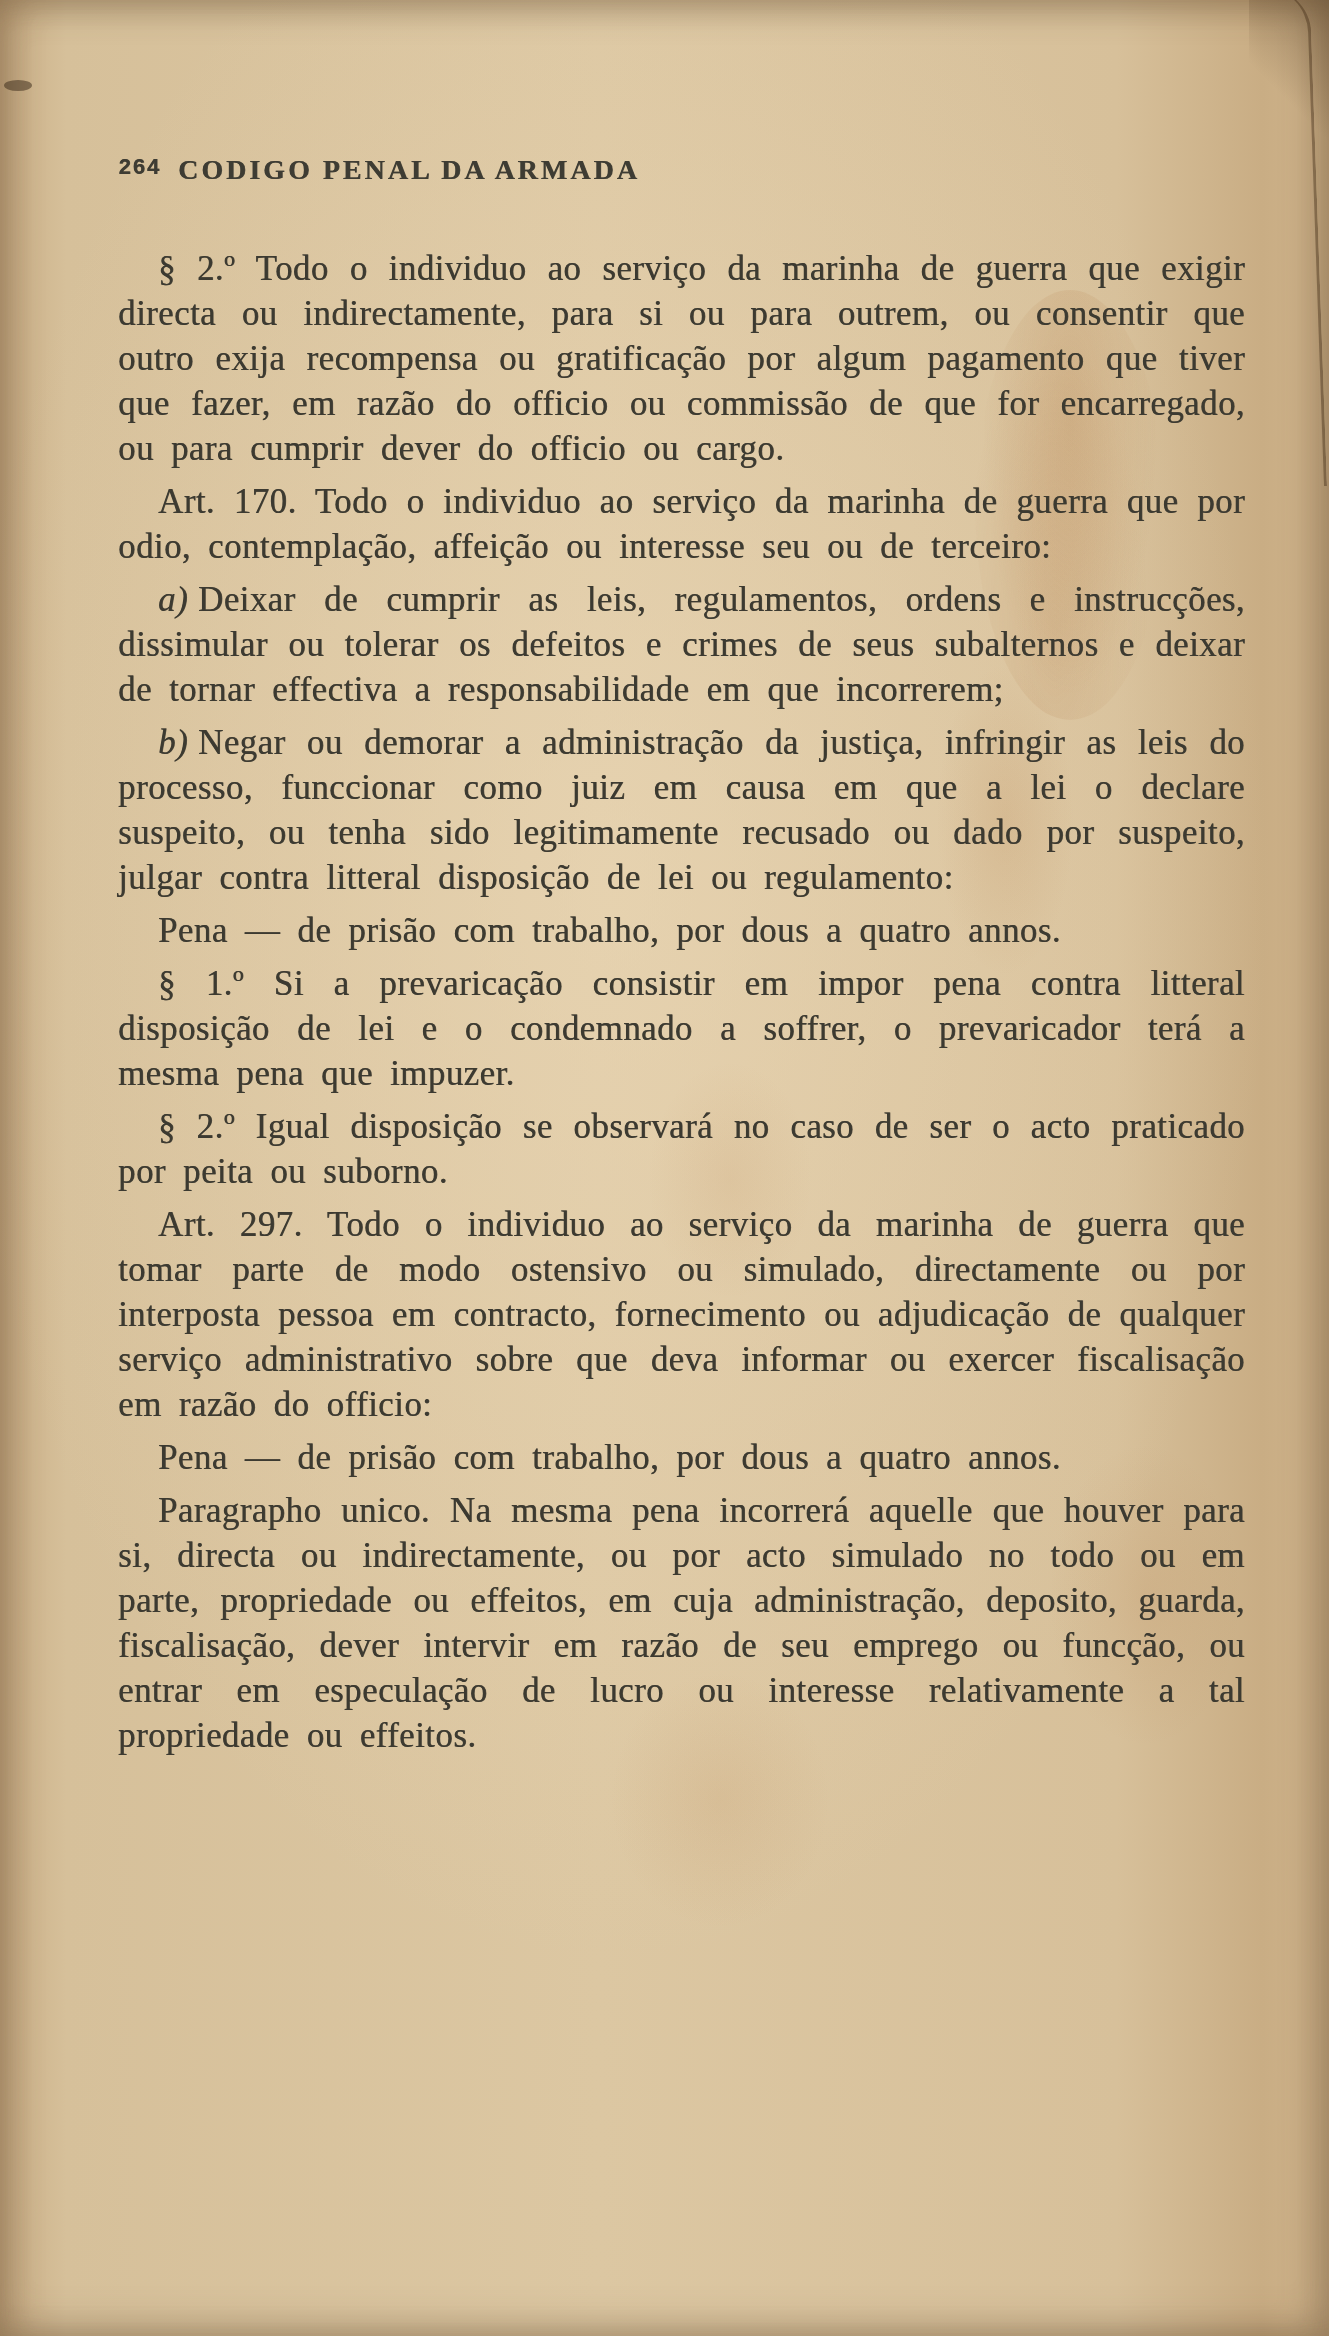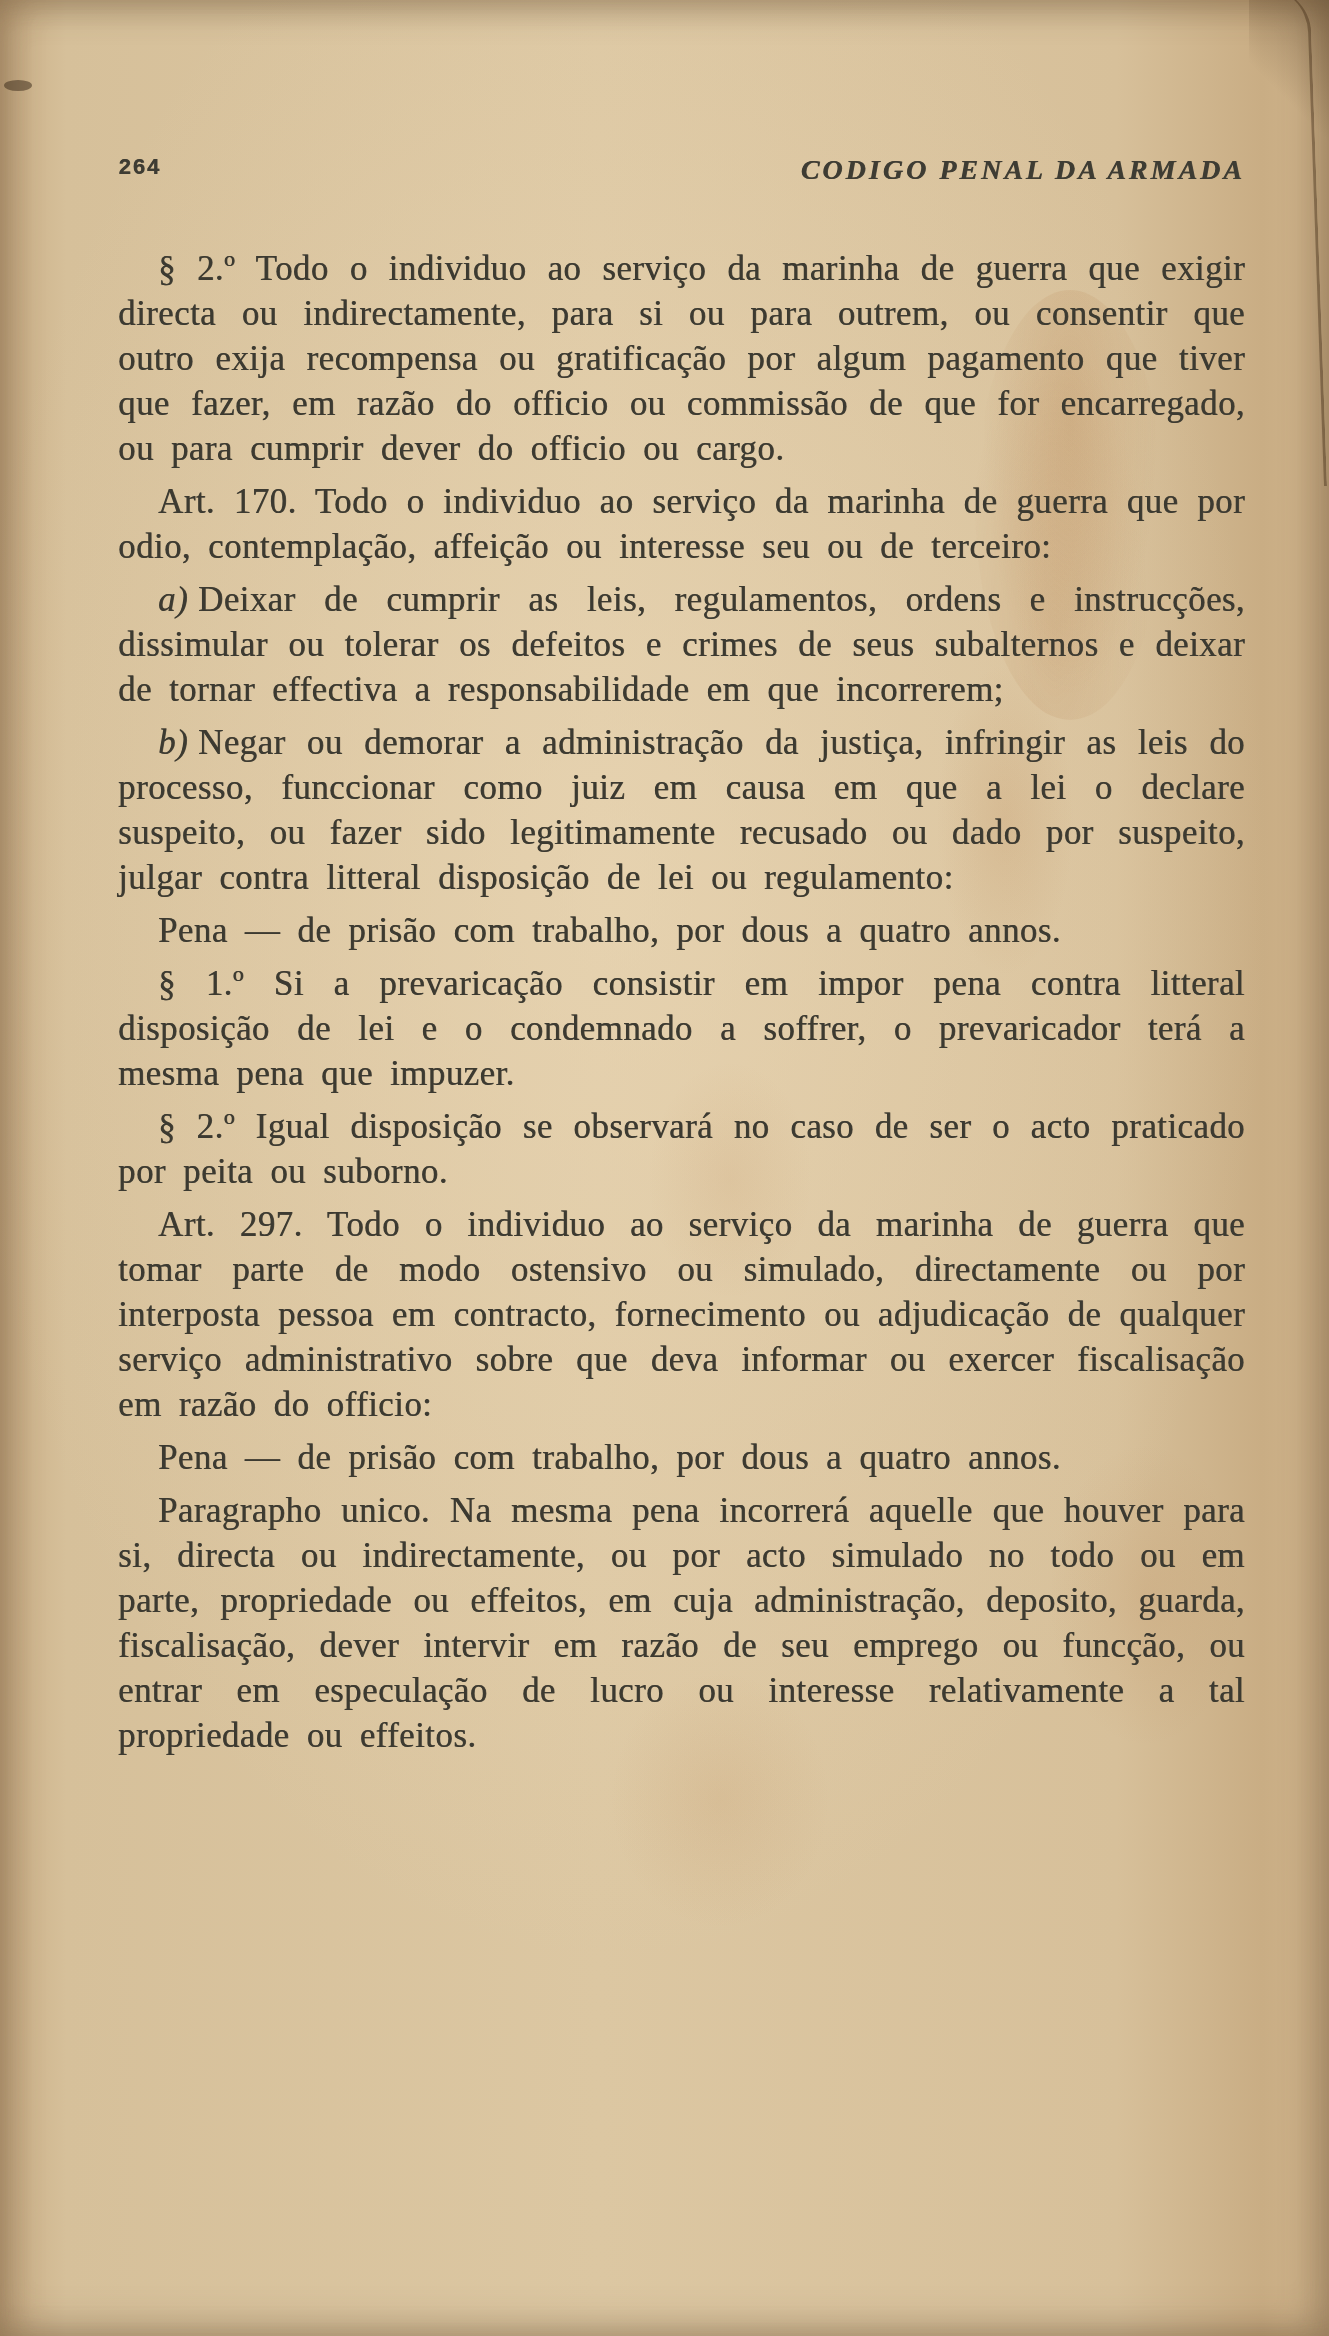--- a/index.html
+++ b/index.html
@@ -38,23 +38,23 @@
     border-right:3px solid rgba(70,48,26,.45);
     border-top-right-radius:46px;
     transform:rotate(-2deg);transform-origin:bottom right;pointer-events:none;}
   .corner-shade{position:absolute;right:0;top:0;width:80px;height:150px;
     background:linear-gradient(225deg, rgba(70,48,26,.38), rgba(70,48,26,0) 62%);pointer-events:none;}
 
   
   .running-head{position:absolute;top:154px;left:118px;width:1127px;height:44px;}
   .page-num{position:absolute;left:0;top:2px;font-size:22px;font-weight:bold;
     letter-spacing:1px;color:#3e3c33;text-shadow:.5px 0 0 rgba(62,60,51,.85);font-family:Liberation Mono, monospace;}
-  .running-title{display:block;text-align:right;padding-left:60px;font-size:28px;
+  .running-title{display:block;text-align:left;padding-left:60px;font-size:28px;
     font-weight:bold;letter-spacing:3px;color:#3e3c33;white-space:nowrap;
-    text-shadow:.5px 0 0 rgba(62,60,51,.85);font-style:italic;}
+    text-shadow:.5px 0 0 rgba(62,60,51,.85);}
 
   
   .text-block{position:absolute;top:246px;left:118px;width:1127px;
     font-size:35px;line-height:45px;text-align:justify;
     letter-spacing:.4px;word-spacing:8px;}
   .para{margin:0 0 8px;text-indent:40px;
     text-shadow:.5px 0 0 rgba(60,56,46,.8);}
   .lead{font-style:italic;}
   .lead:not(:empty){padding-right:10px;}
 </style>
@@ -74,21 +74,21 @@
 
   <header class="running-head">
     <span class="page-num">264</span>
     <span class="running-title">CODIGO PENAL DA ARMADA</span>
   </header>
 
   <main class="text-block">
     <p class="para"><span class="lead"></span><span>§ 2.º Todo o individuo ao serviço da marinha de guerra que exigir directa ou indirectamente, para si ou para outrem, ou consentir que outro exija recompensa ou gratificação por algum pagamento que tiver que fazer, em razão do officio ou commissão de que for encarregado, ou para cumprir dever do officio ou cargo.</span></p>
     <p class="para"><span class="lead"></span><span>Art. 170. Todo o individuo ao serviço da marinha de guerra que por odio, contemplação, affeição ou interesse seu ou de terceiro:</span></p>
     <p class="para"><span class="lead">a)</span><span>Deixar de cumprir as leis, regulamentos, ordens e instrucções, dissimular ou tolerar os defeitos e crimes de seus subalternos e deixar de tornar effectiva a responsabilidade em que incorrerem;</span></p>
-    <p class="para"><span class="lead">b)</span><span>Negar ou demorar a administração da justiça, infringir as leis do processo, funccionar como juiz em causa em que a lei o declare suspeito, ou fazer sido legitimamente recusado ou dado por suspeito, julgar contra litteral disposição de lei ou regulamento:</span></p>
+    <p class="para"><span class="lead">b)</span><span>Negar ou demorar a administração da justiça, infringir as leis do processo, funccionar como juiz em causa em que a lei o declare suspeito, ou tenha sido legitimamente recusado ou dado por suspeito, julgar contra litteral disposição de lei ou regulamento:</span></p>
     <p class="para"><span class="lead"></span><span>Pena — de prisão com trabalho, por dous a quatro annos.</span></p>
     <p class="para"><span class="lead"></span><span>§ 1.º Si a prevaricação consistir em impor pena contra litteral disposição de lei e o condemnado a soffrer, o prevaricador terá a mesma pena que impuzer.</span></p>
     <p class="para"><span class="lead"></span><span>§ 2.º Igual disposição se observará no caso de ser o acto praticado por peita ou suborno.</span></p>
     <p class="para"><span class="lead"></span><span>Art. 297. Todo o individuo ao serviço da marinha de guerra que tomar parte de modo ostensivo ou simulado, directamente ou por interposta pessoa em contracto, fornecimento ou adjudicação de qualquer serviço administrativo sobre que deva informar ou exercer fiscalisação em razão do officio:</span></p>
     <p class="para"><span class="lead"></span><span>Pena — de prisão com trabalho, por dous a quatro annos.</span></p>
     <p class="para"><span class="lead"></span><span>Paragrapho unico. Na mesma pena incorrerá aquelle que houver para si, directa ou indirectamente, ou por acto simulado no todo ou em parte, propriedade ou effeitos, em cuja administração, deposito, guarda, fiscalisação, dever intervir em razão de seu emprego ou funcção, ou entrar em especulação de lucro ou interesse relativamente a tal propriedade ou effeitos.</span></p>
   </main>
 
 </div>
 

